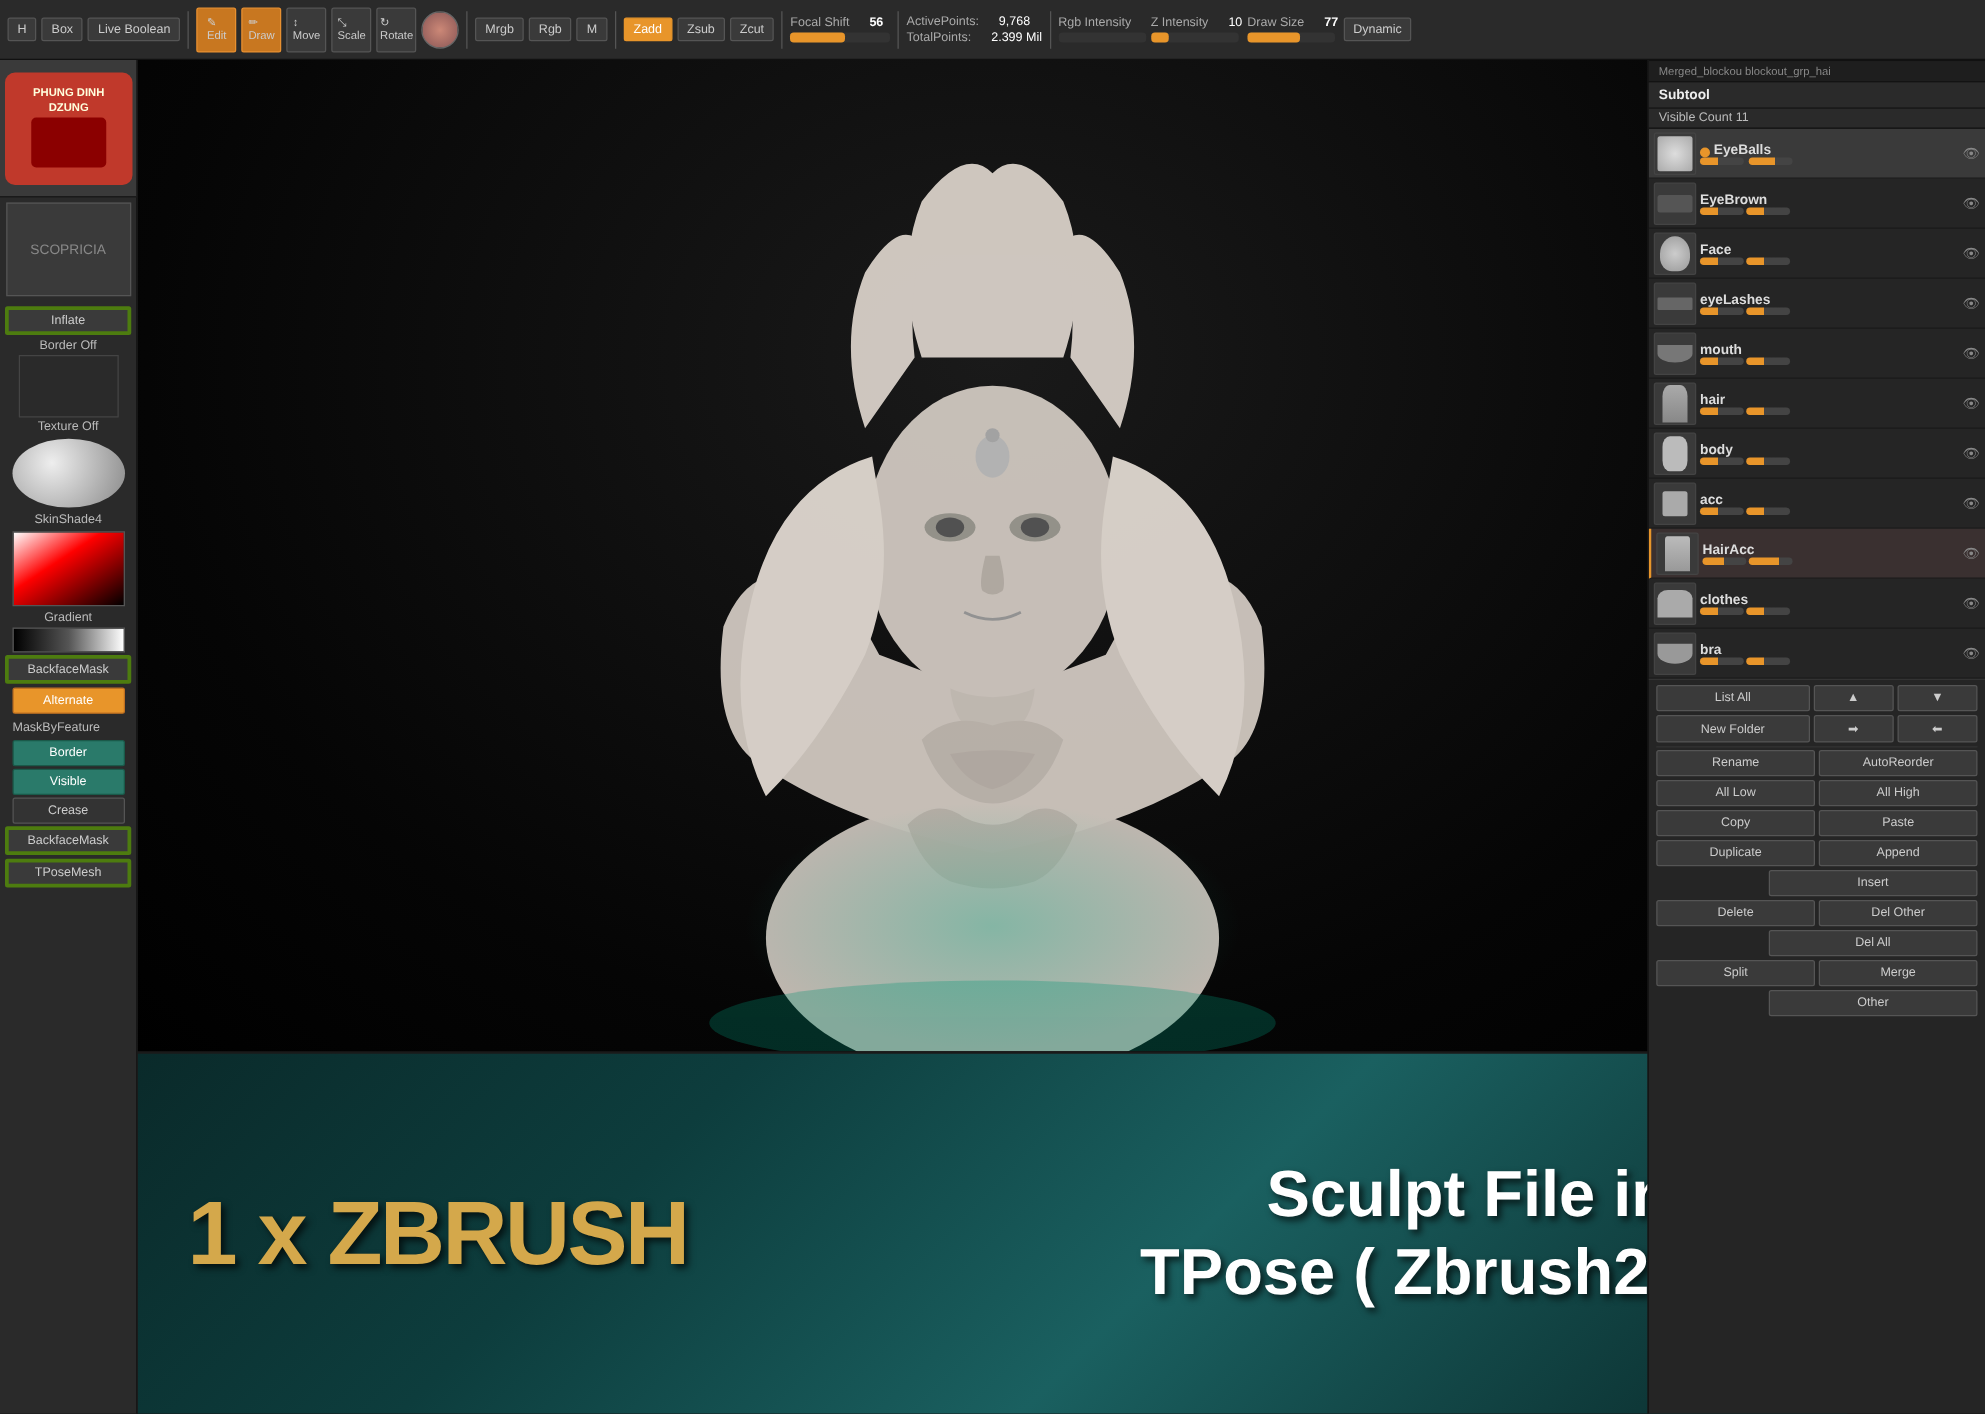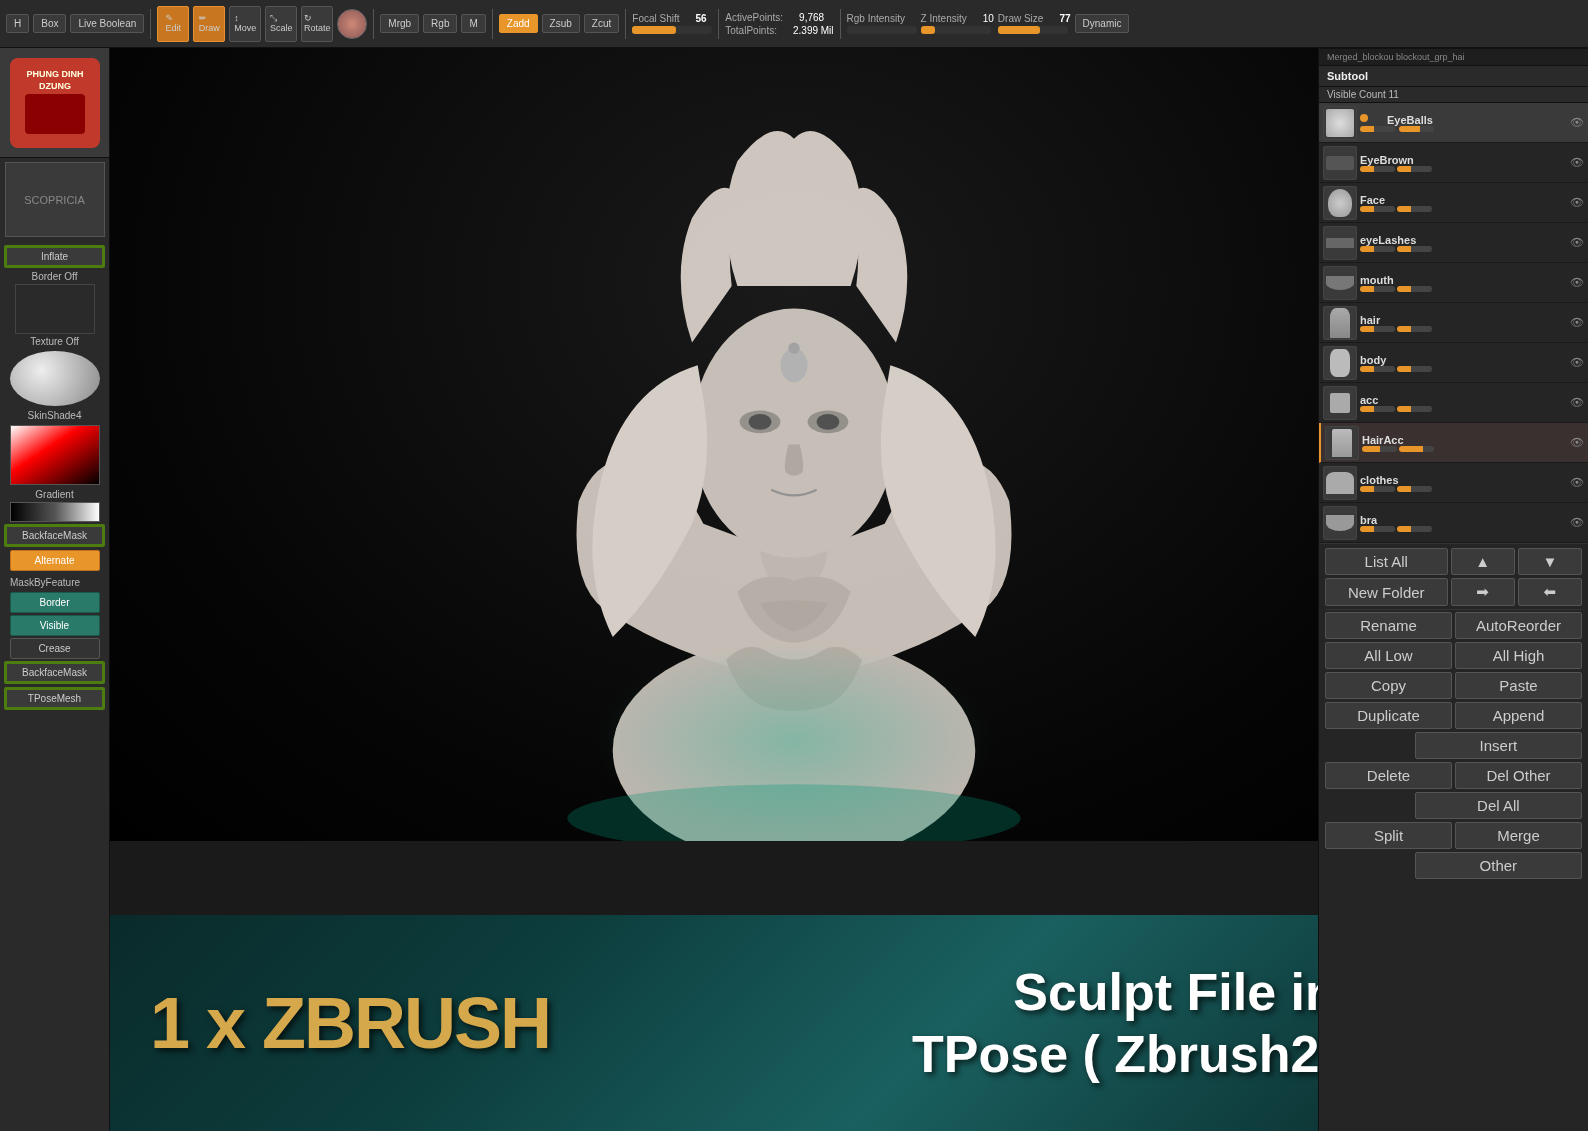--- a/index.html
+++ b/index.html
@@ -99,21 +99,21 @@
       width: 110px;
       height: 110px;
       background: #3a3a3a;
       border-bottom: 1px solid #111;
       display: flex;
       align-items: center;
       justify-content: center;
       overflow: hidden;
     }
     .logo-box {
-      width: 90px;
+      width: 102px;
       height: 90px;
       background: #c0392b;
       border-radius: 8px;
       display: flex;
       flex-direction: column;
       align-items: center;
       justify-content: center;
       color: #ffd;
       font-size: 9px;
       font-weight: bold;
@@ -228,21 +228,21 @@
       background: #0a0a0a;
       overflow: hidden;
     }
 
     
     #bottom-banner {
       position: absolute;
       left: 110px;
       right: 110px;
       bottom: 0;
-      height: 216px;
+      height: 288px;
       background: linear-gradient(135deg, #0a2a2a 0%, #0d3d3d 30%, #1a6060 60%, #0a2a2a 100%);
       display: flex;
       align-items: center;
       justify-content: space-between;
       padding: 20px 40px;
       overflow: hidden;
     }
     .banner-left-text {
       font-size: 72px;
       font-weight: 900;
@@ -398,21 +398,21 @@
     .rp-btn-row {
       display: flex;
       gap: 3px;
       margin-bottom: 3px;
     }
     .rp-btn {
       flex: 1;
       background: #3a3a3a;
       border: 1px solid #555;
       color: #ccc;
-      font-size: 15px;
+      font-size: 10px;
       padding: 4px 2px;
       cursor: pointer;
       border-radius: 2px;
       text-align: center;
     }
     .rp-btn.wide {
       flex: 2;
     }
 
     
@@ -753,21 +753,21 @@
   <div class="rp-subheader">Visible Count 11</div>
 
   <div class="rp-scroll">
 
     <div class="subtool-item active">
       <div class="subtool-thumb">
         <div style="width:28px;height:28px;background:radial-gradient(circle,#ddd,#aaa);border-radius:2px;"></div>
       </div>
       <div class="subtool-info">
         <div class="subtool-name">
-          <div style="display:flex;align-items:flex-start;gap:19px;">
+          <div style="display:flex;align-items:flex-end;gap:3px;">
             <div class="toggle-dot"></div>
             <span>EyeBalls</span>
           </div>
         </div>
         <div class="toggle-bar">
           <div class="mini-slider"></div>
           <div class="mini-slider" style="margin-left:2px;background:linear-gradient(to right,#e8952a 60%,#444 60%);"></div>
         </div>
       </div>
       <div class="subtool-eye">👁</div>

